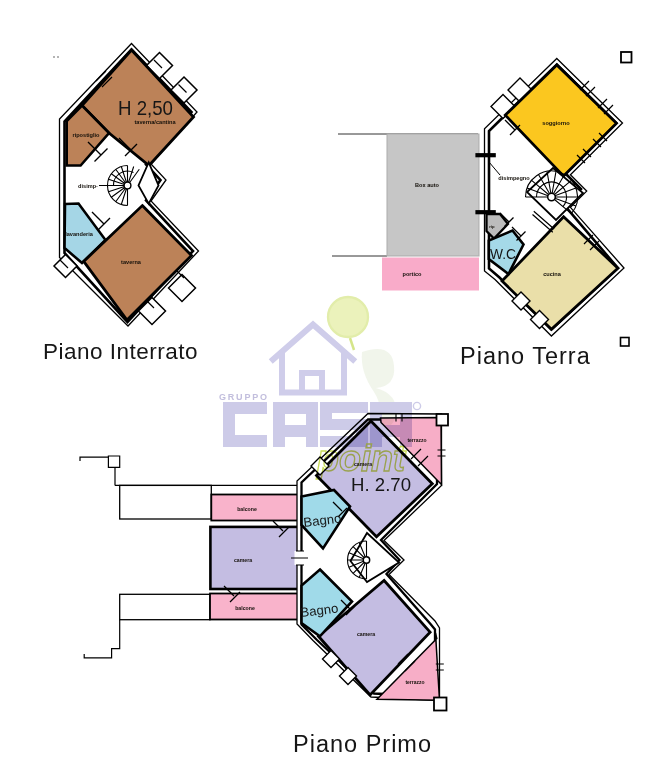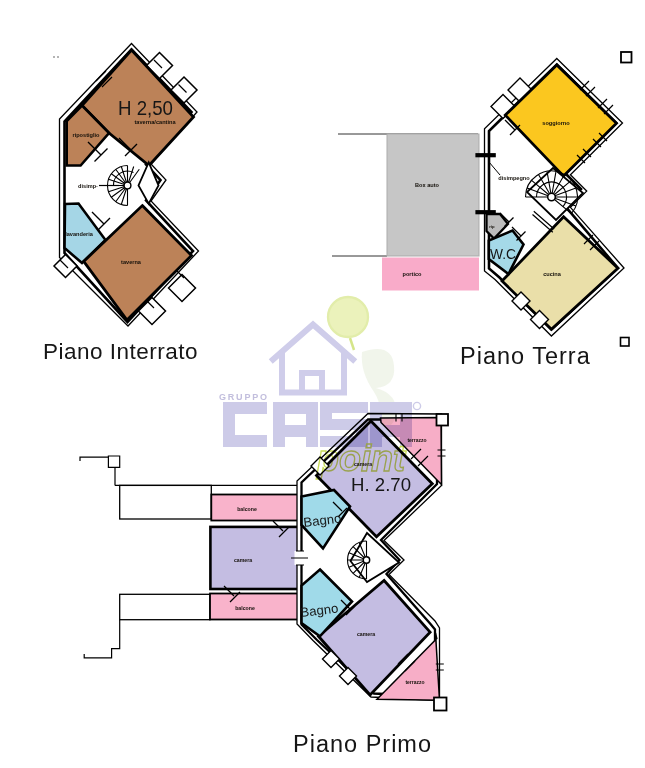--- a/index.html
+++ b/index.html
@@ -1,16 +1,16 @@
 <!DOCTYPE html>
 <html><head>
 <meta charset="utf-8">
 <style>
 html,body{margin:0;padding:0;background:#ffffff;}
-#page{width:645px;height:768px;position:relative;overflow:hidden;background:#fff;}
+#page{width:645px;height:768px;position:relative;overflow:hidden;background:#fff;border-radius:10px;}
 svg{display:block;}
 text{font-family:"Liberation Sans", sans-serif;}
 .lbl{font-weight:bold;fill:#14100a;}
 .hand{fill:#161616;}
 </style>
 </head>
 <body>
 <div id="page">
 <svg width="645" height="768" viewBox="0 0 645 768">
 <rect x="0" y="0" width="645" height="768" fill="#ffffff"></rect>

